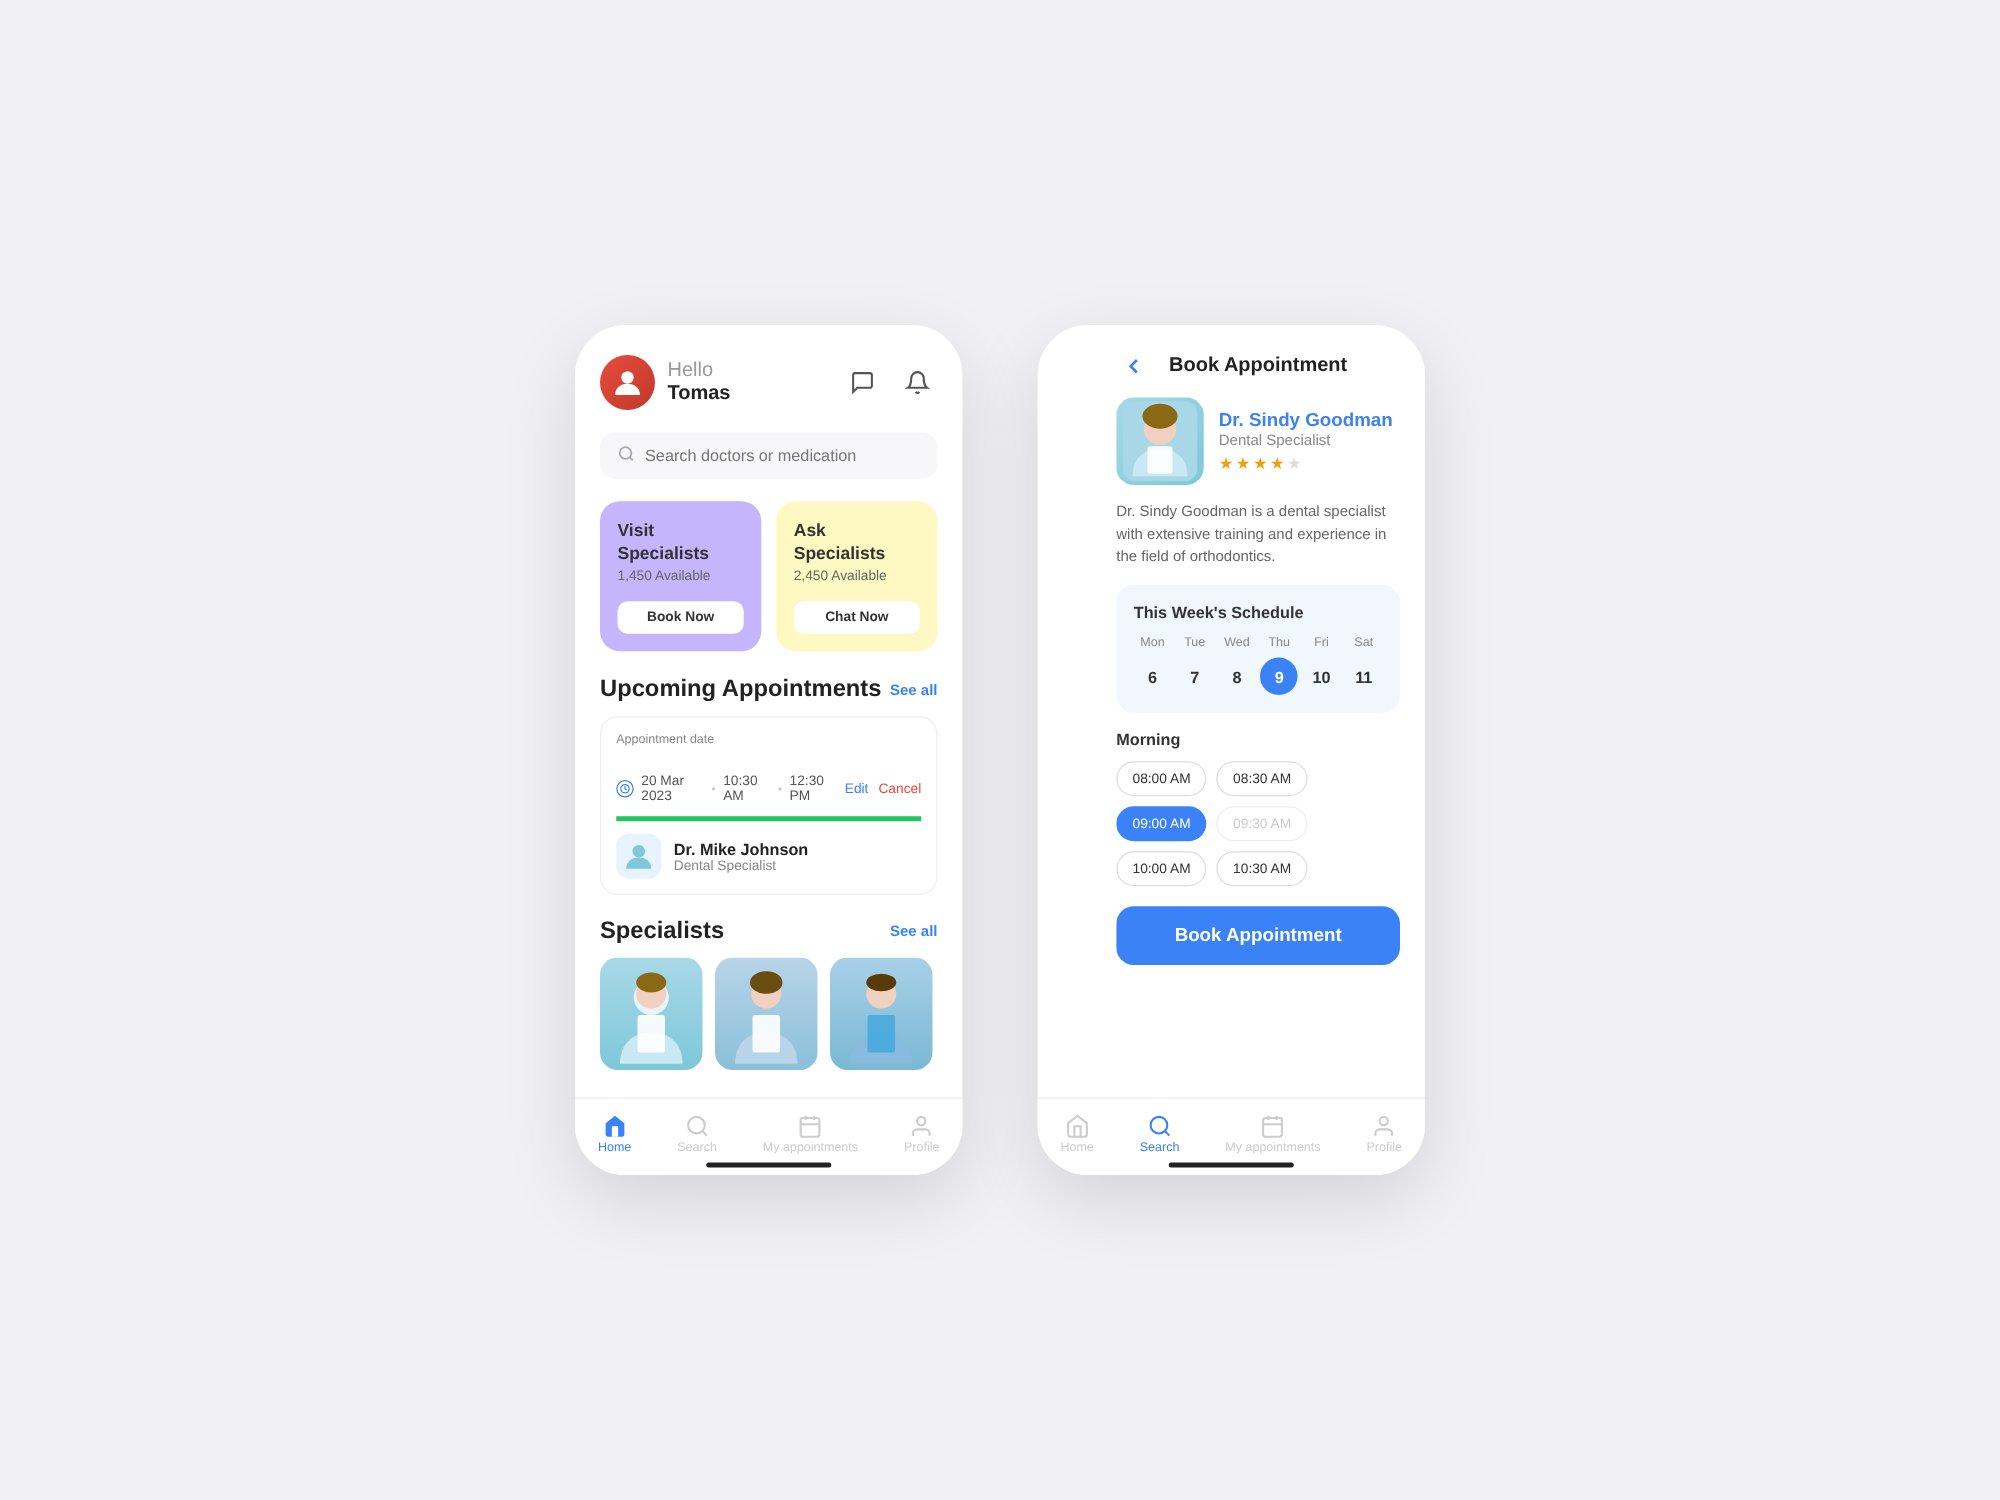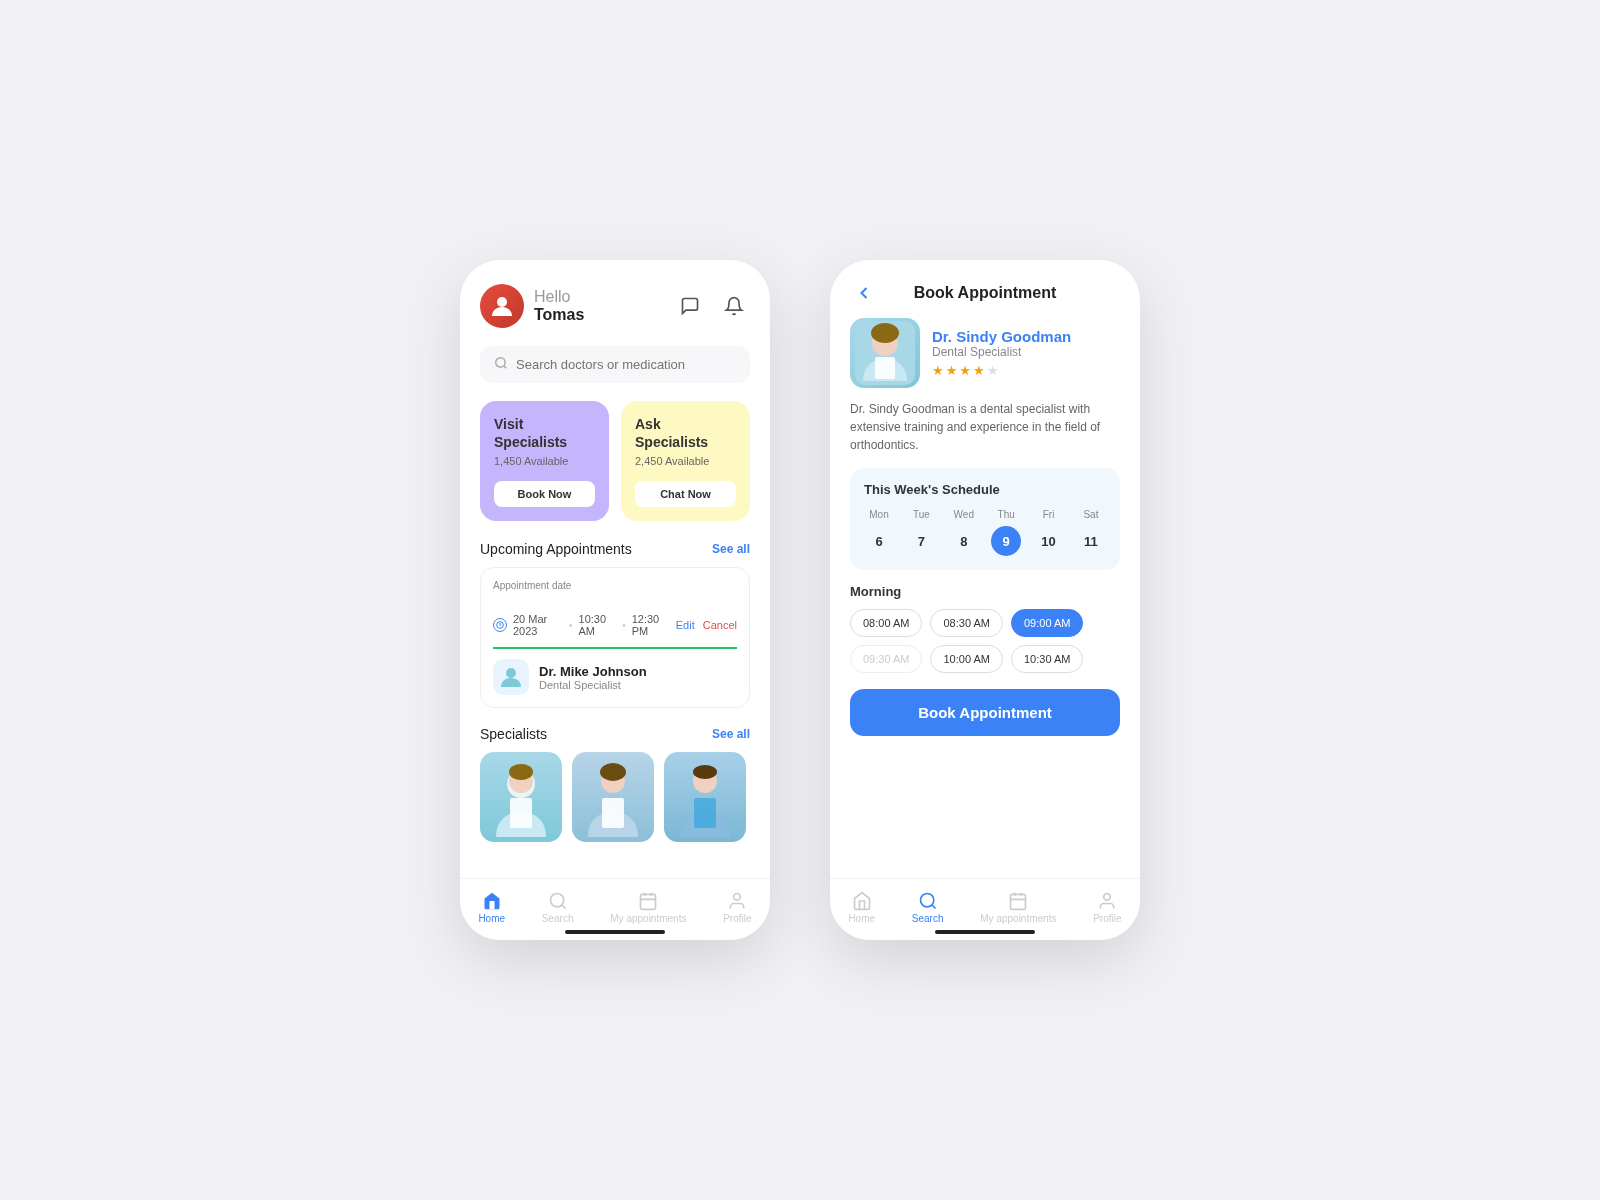--- a/index.html
+++ b/index.html
@@ -154,22 +154,22 @@
     }
 
     
     .section-header {
       display: flex;
       justify-content: space-between;
       align-items: center;
       margin-bottom: 10px;
     }
     .section-title {
-      font-size: 14px;
-      font-weight: 400;
+      font-size: 19px;
+      font-weight: 700;
       color: #222;
     }
     .see-all {
       font-size: 12px;
       color: #3b82f6;
       font-weight: 600;
       cursor: pointer;
     }
 
     
@@ -202,21 +202,21 @@
     }
     .apt-cancel {
       font-size: 11px;
       color: #e74c3c;
       cursor: pointer;
     }
     .apt-doctor-row {
       display: flex;
       align-items: center;
       gap: 10px;
-      border-top: 2px solid #22c55e;
+      border-top: 4px solid #22c55e;
       padding-top: 10px;
     }
     .apt-doctor-avatar {
       width: 36px;
       height: 36px;
       border-radius: 10px;
       background: #e8f4fd;
       display: flex;
       align-items: center;
       justify-content: center;
@@ -681,21 +681,21 @@
           <path d="M20 21v-2a4 4 0 0 0-4-4H8a4 4 0 0 0-4 4v2"></path>
           <circle cx="12" cy="7" r="4"></circle>
         </svg>
         <span class="nav-label">Profile</span>
       </div>
       <div class="nav-indicator"></div>
     </div>
   </div>
 
   <div class="phone phone-2">
-    <div style="padding-bottom:70px;overflow-y:auto;height:100%;">
+    <div style="padding-bottom:70px;overflow-y:auto;height:100%;margin-left:43px;">
 
       
       <div class="p2-header">
         <div class="back-btn">
           <svg width="20" height="20" viewBox="0 0 24 24" fill="none" stroke="#3b82f6" stroke-width="2.5">
             <polyline points="15 18 9 12 15 6"></polyline>
           </svg>
         </div>
         <div class="p2-title">Book Appointment</div>
       </div>

